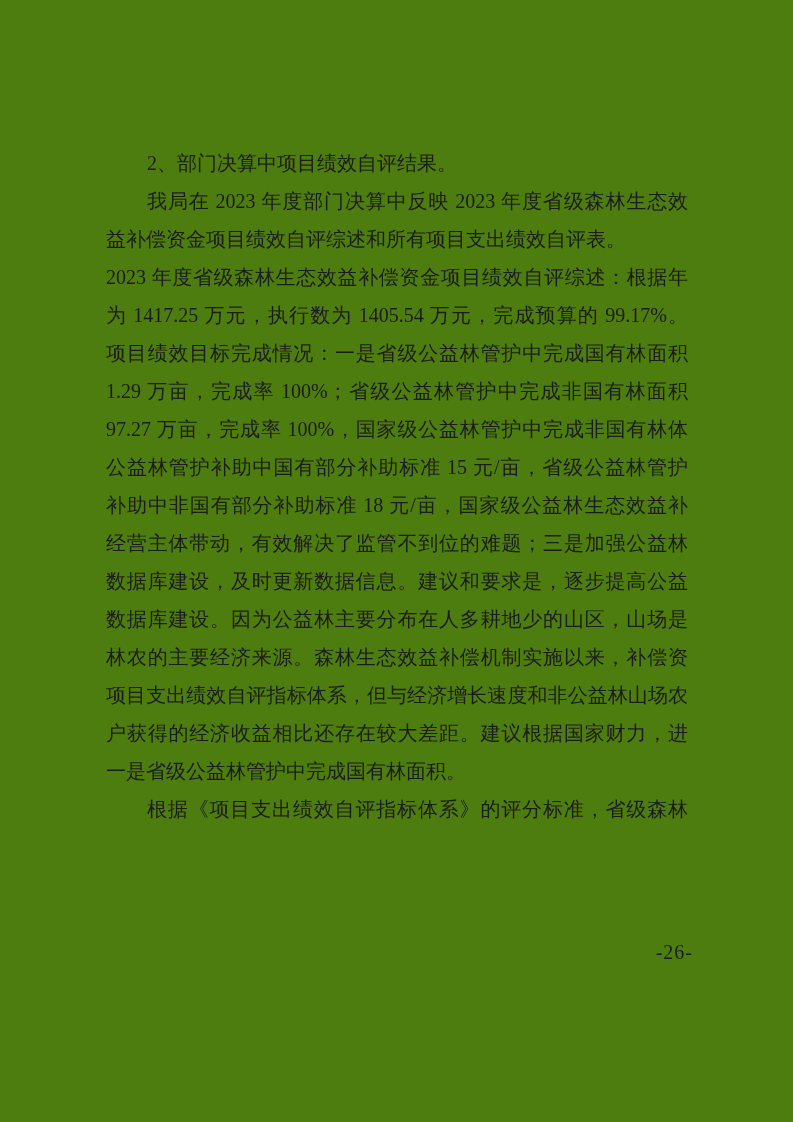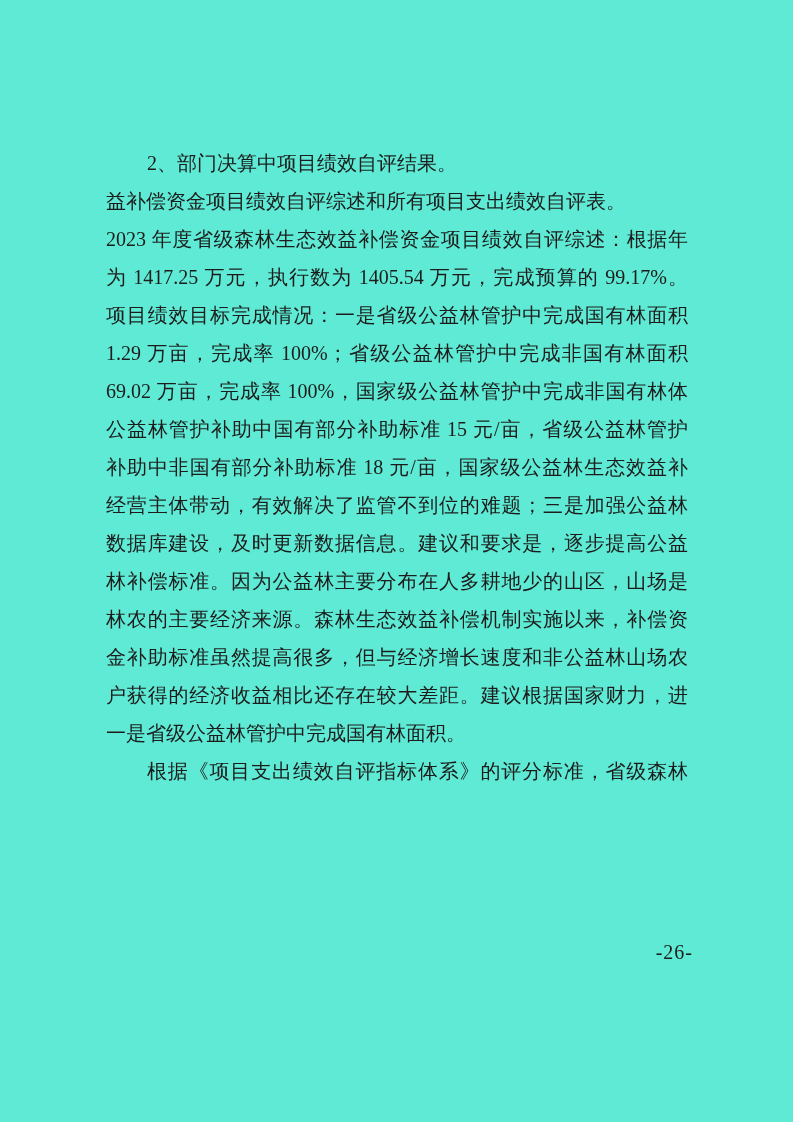--- a/index.html
+++ b/index.html
@@ -4,21 +4,21 @@
 <style>
   html, body {
     margin: 0;
     padding: 0;
     background: #ffffff;
   }
   .page {
     position: relative;
     width: 793px;
     height: 1122px;
-    background: #5eead4;
+    background: #4d7c0f;
     font-family: "Liberation Serif", "DejaVu Serif", serif;
     color: #1c1c1c;
     overflow: hidden;
   }
   .text-block {
     position: absolute;
     left: 106px;
     top: 144px;
     width: 582px;
     font-size: 20px;
@@ -44,31 +44,32 @@
     letter-spacing: 1px;
     color: #1c1c1c;
   }
 </style>
 </head>
 <body>
 
 <div class="page">
   <div class="text-block">
       <div class="line indent">2、部门决算中项目绩效自评结果。</div>
+      <div class="line indent fill">我局在 2023 年度部门决算中反映 2023 年度省级森林生态效</div>
       <div class="line">益补偿资金项目绩效自评综述和所有项目支出绩效自评表。</div>
       <div class="line fill">2023 年度省级森林生态效益补偿资金项目绩效自评综述：根据年</div>
       <div class="line fill">为 1417.25 万元，执行数为 1405.54 万元，完成预算的 99.17%。</div>
       <div class="line fill">项目绩效目标完成情况：一是省级公益林管护中完成国有林面积</div>
       <div class="line fill">1.29 万亩，完成率 100%；省级公益林管护中完成非国有林面积</div>
-      <div class="line fill">69.02 万亩，完成率 100%，国家级公益林管护中完成非国有林体</div>
+      <div class="line fill">97.27 万亩，完成率 100%，国家级公益林管护中完成非国有林体</div>
       <div class="line fill">公益林管护补助中国有部分补助标准 15 元/亩，省级公益林管护</div>
       <div class="line fill">补助中非国有部分补助标准 18 元/亩，国家级公益林生态效益补</div>
       <div class="line fill">经营主体带动，有效解决了监管不到位的难题；三是加强公益林</div>
       <div class="line fill">数据库建设，及时更新数据信息。建议和要求是，逐步提高公益</div>
-      <div class="line fill">林补偿标准。因为公益林主要分布在人多耕地少的山区，山场是</div>
+      <div class="line fill">数据库建设。因为公益林主要分布在人多耕地少的山区，山场是</div>
       <div class="line fill">林农的主要经济来源。森林生态效益补偿机制实施以来，补偿资</div>
-      <div class="line fill">金补助标准虽然提高很多，但与经济增长速度和非公益林山场农</div>
+      <div class="line fill">项目支出绩效自评指标体系，但与经济增长速度和非公益林山场农</div>
       <div class="line fill">户获得的经济收益相比还存在较大差距。建议根据国家财力，进</div>
       <div class="line">一是省级公益林管护中完成国有林面积。</div>
       <div class="line indent fill">根据《项目支出绩效自评指标体系》的评分标准，省级森林</div>
     </div>
   <div class="page-number">-26-</div>
 </div>
 
 </body></html>

